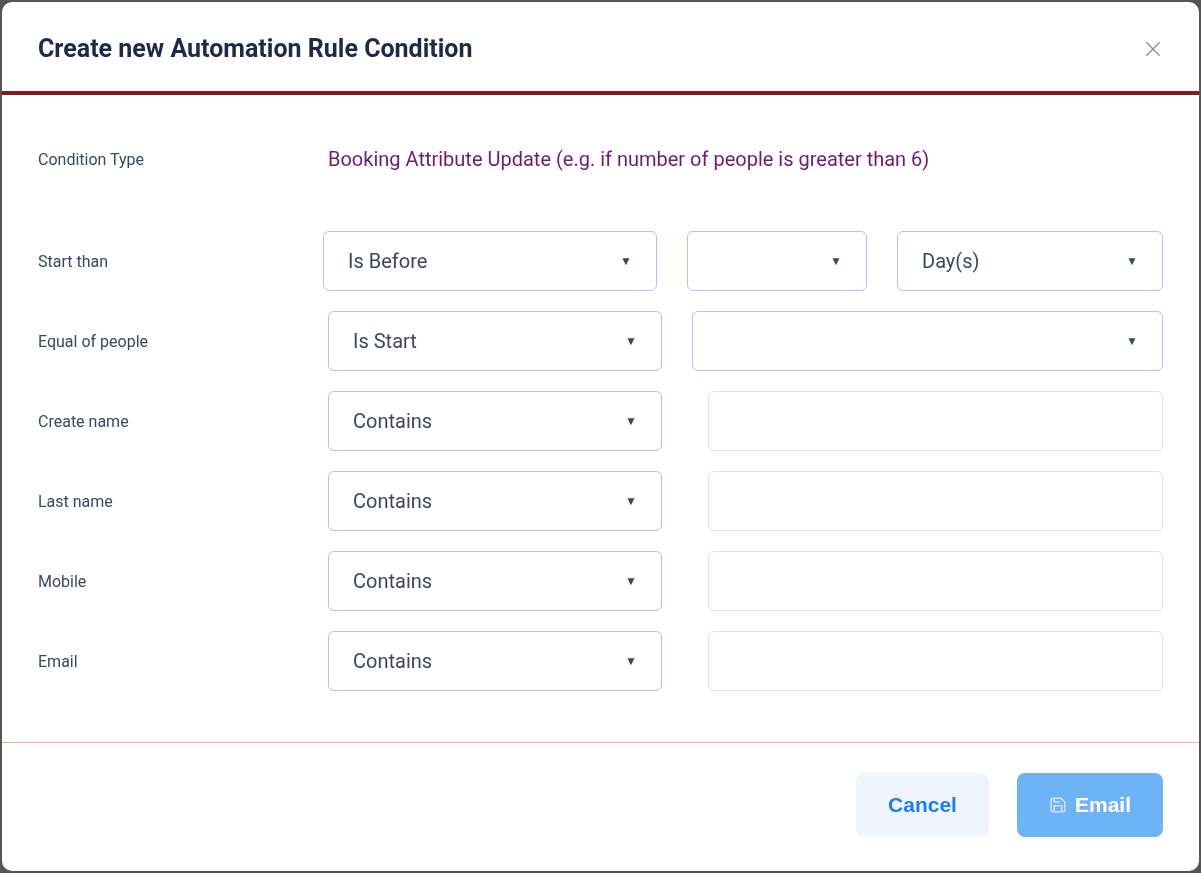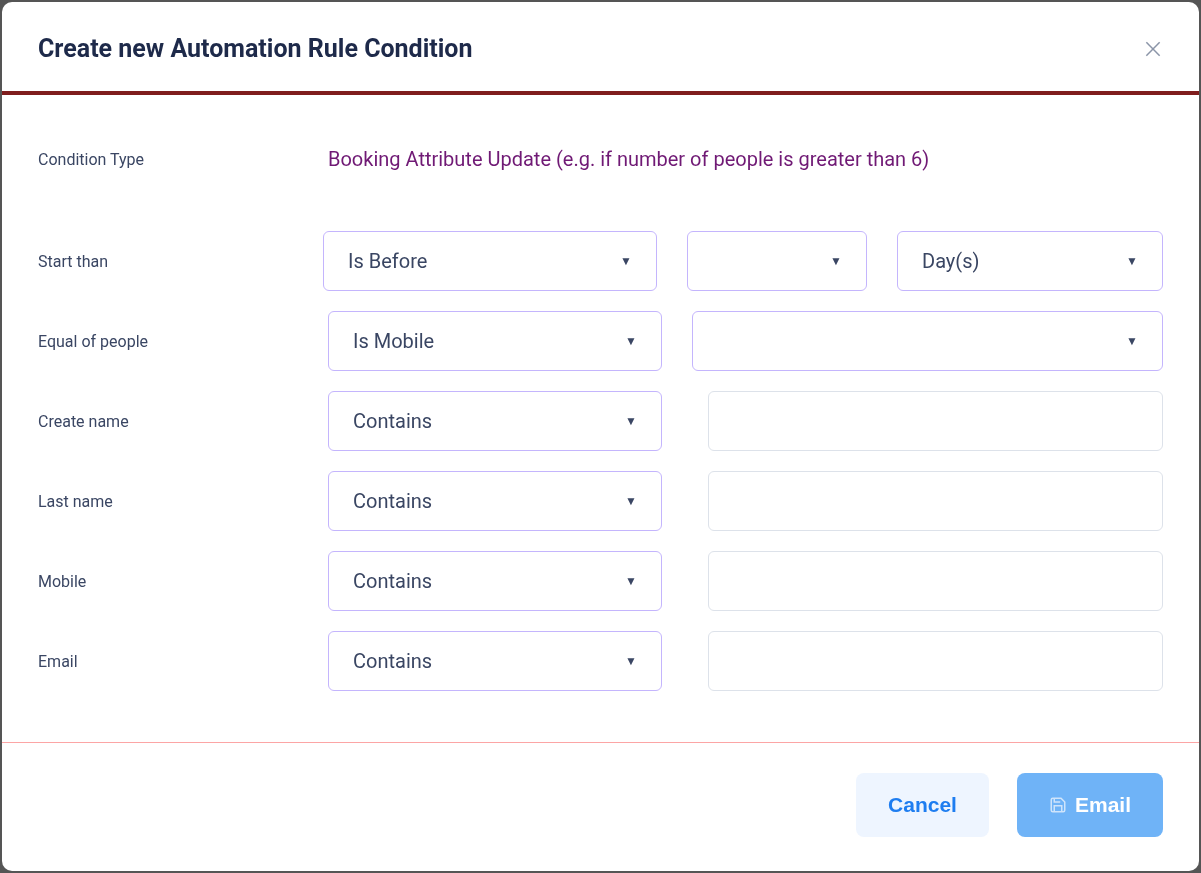--- a/index.html
+++ b/index.html
@@ -178,21 +178,21 @@
           <span class="dd-value">Day(s)</span>
           <span class="caret">▼</span>
         </div>
       </div>
     </div>
 
     <div class="form-row people-row">
       <div class="label-col">Equal of people</div>
       <div class="ctrl-col">
         <div class="dropdown dd-op">
-          <span class="dd-value">Is Mobile</span>
+          <span class="dd-value">Is Start</span>
           <span class="caret">▼</span>
         </div>
         <div class="dropdown dd-wide">
           <span class="dd-value"></span>
           <span class="caret">▼</span>
         </div>
       </div>
     </div>
 
     <div class="form-row contains-row">

